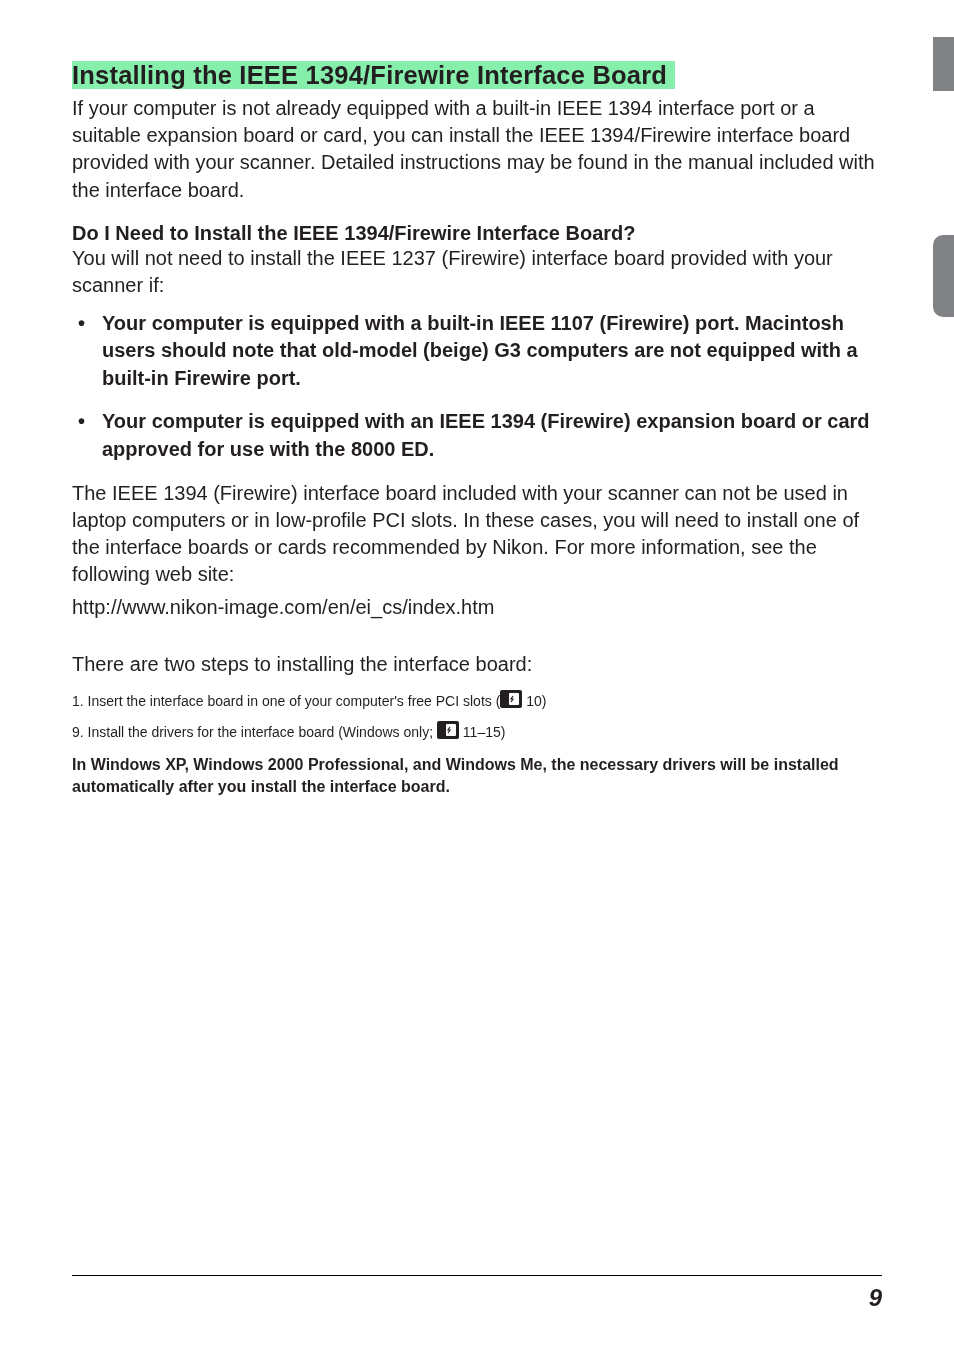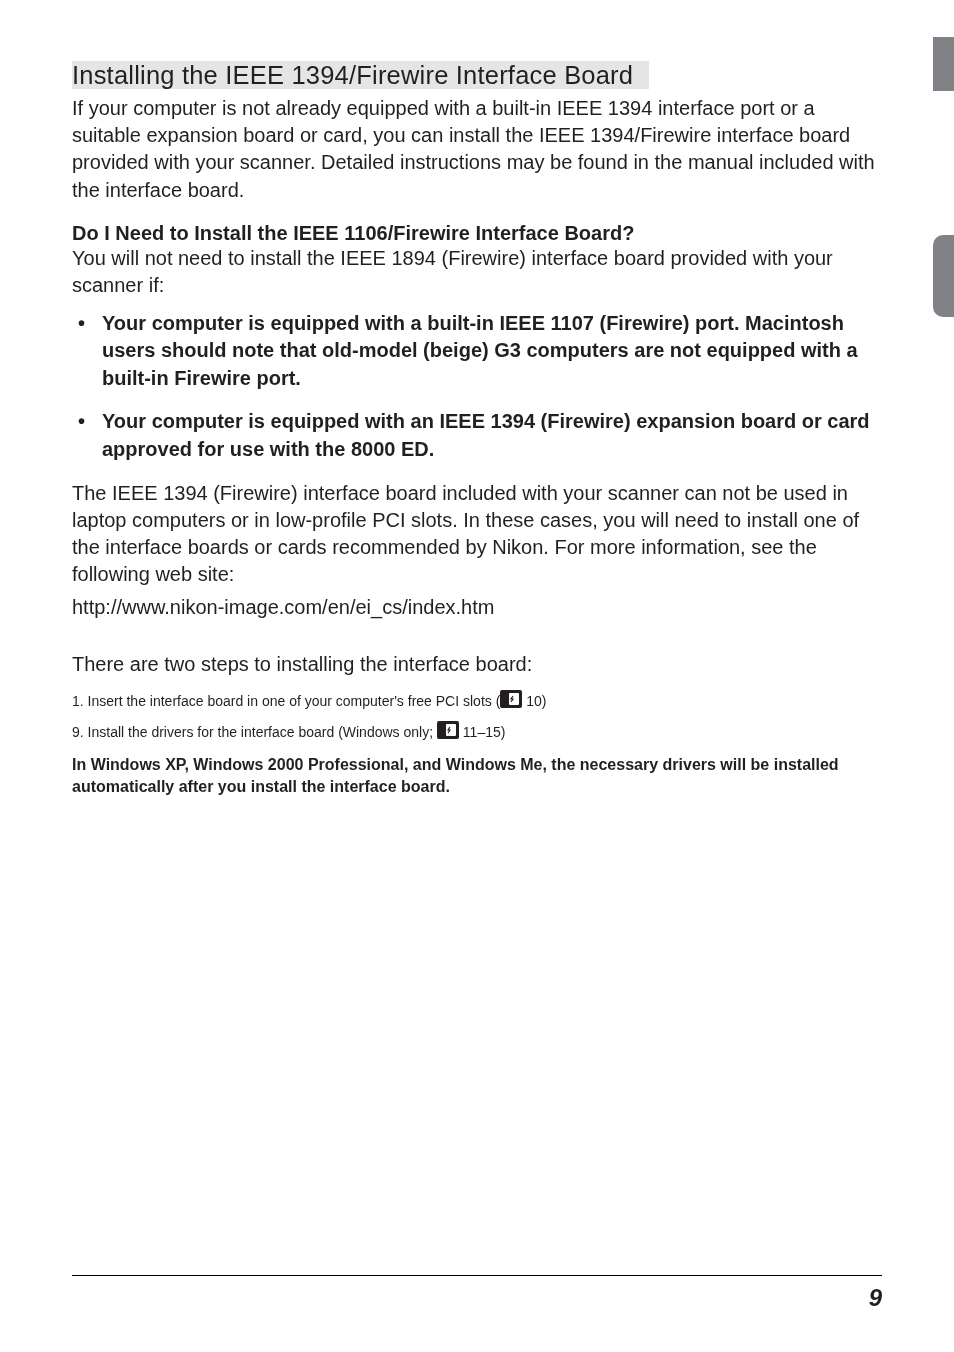--- a/index.html
+++ b/index.html
@@ -28,24 +28,24 @@
       top: 235px;
       right: 0;
       width: 21px;
       height: 82px;
       background: #808285;
       border-top-left-radius: 10px;
       border-bottom-left-radius: 10px;
     }
     .heading {
       font-size: 25.5px;
-      font-weight: 400;
-      background: #e5e5e5;
+      font-weight: 700;
+      background: #86efac;
       display: inline;
-      padding: 0 16px 0 0;
+      padding: 0 8px 0 0;
       line-height: 1.2;
       letter-spacing: 0.2px;
     }
     .heading-wrap {
       margin-bottom: 4px;
     }
     .intro {
       font-size: 20px;
       line-height: 1.37;
       margin-bottom: 18px;
@@ -136,22 +136,22 @@
 <div class="tab-side"></div>
 
 <div class="page">
 
   <div class="heading-wrap">
     <span class="heading">Installing the IEEE 1394/Firewire Interface Board</span>
   </div>
 
   <p class="intro">If your computer is not already equipped with a built-in IEEE 1394 interface port or a suitable expansion board or card, you can install the IEEE 1394/Firewire interface board provided with your scanner.  Detailed instructions may be found in the manual included with the interface board.</p>
 
-  <p class="subhead">Do I Need to Install the IEEE 1106/Firewire Interface Board?</p>
-  <p class="body-txt">You will not need to install the IEEE 1894 (Firewire) interface board provided with your scanner if:</p>
+  <p class="subhead">Do I Need to Install the IEEE 1394/Firewire Interface Board?</p>
+  <p class="body-txt">You will not need to install the IEEE 1237 (Firewire) interface board provided with your scanner if:</p>
 
   <ul class="bullets">
     <li>Your computer is equipped with a built-in IEEE 1107 (Firewire) port.  Macintosh users should note that old-model (beige) G3 computers are not equipped with a built-in Firewire port.</li>
     <li>Your computer is equipped with an IEEE 1394 (Firewire) expansion board or card approved for use with the 8000 ED.</li>
   </ul>
 
   <p class="body-txt">The IEEE 1394 (Firewire) interface board included with your scanner can not be used in laptop computers or in low-profile PCI slots.  In these cases, you will need to install one of the interface boards or cards recommended by Nikon.  For more information, see the following web site:</p>
 
   <p class="link-line">http://www.nikon-image.com/en/ei_cs/index.htm</p>
 

